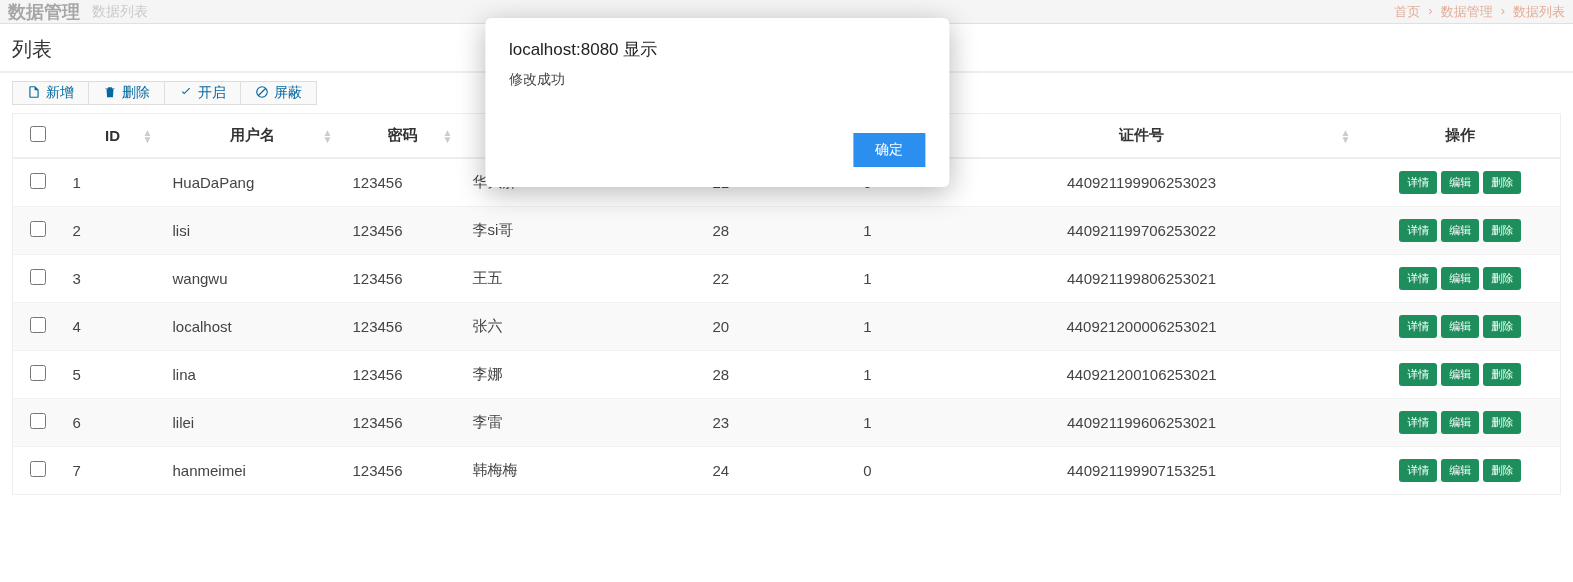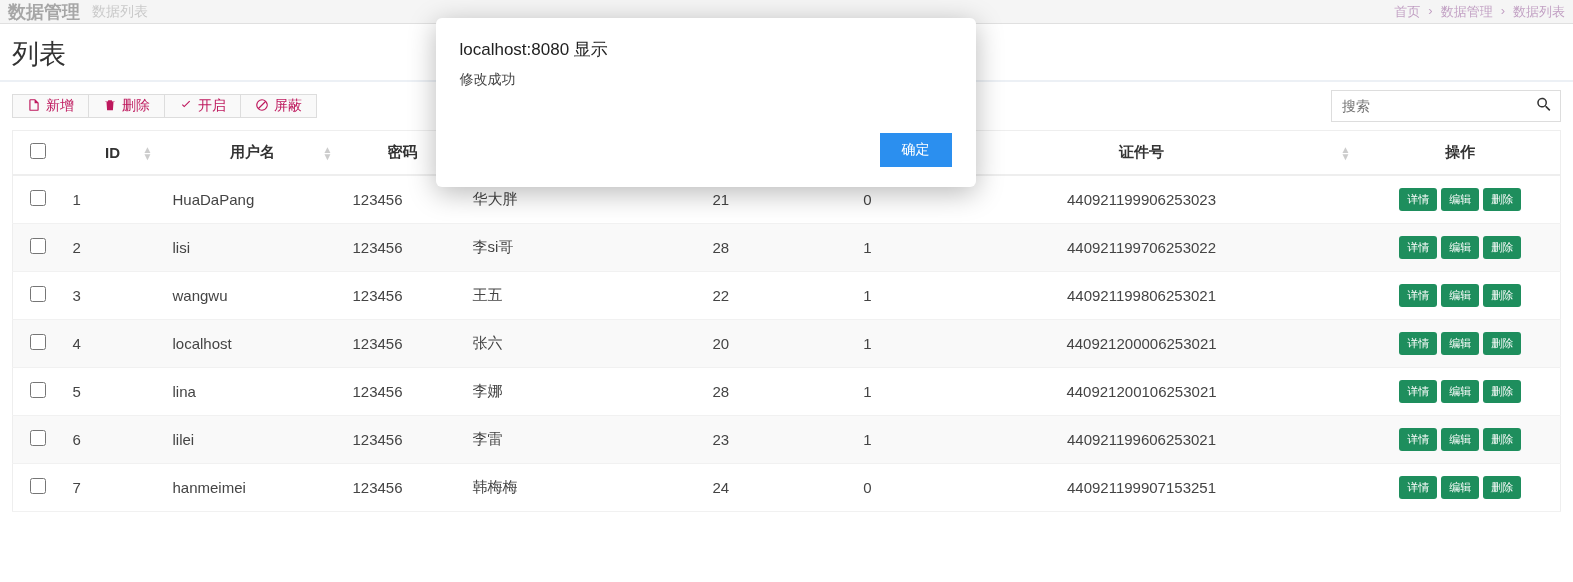--- a/index.html
+++ b/index.html
@@ -1,48 +1,48 @@
 <!DOCTYPE html>
 <html><head>
   <meta charset="utf-8">
   <style>
     * { box-sizing: border-box; margin: 0; padding: 0; }
     body { font-family: "Microsoft YaHei", Arial, sans-serif; background: #fff; color: #333; font-size: 14px; }
     
     .top-header { background: #f5f5f5; border-bottom: 1px solid #e0e0e0; height: 24px; display: flex; align-items: center; padding: 0 8px; overflow: hidden; }
     .top-header-title { font-size: 18px; font-weight: 600; margin-right: 12px; opacity: 0.4; }
     .top-header-sub { font-size: 14px; color: #888; opacity: 0.4; }
-    .breadcrumb { margin-left: auto; display: flex; gap: 8px; font-size: 13px; color: #701a75; opacity: 0.4; }
-    
-    .page-title-row { padding: 12px 12px 8px; font-size: 27px; color: #333; }
+    .breadcrumb { margin-left: auto; display: flex; gap: 8px; font-size: 13px; color: #c2410c; opacity: 0.4; }
+    
+    .page-title-row { padding: 12px 12px 8px; font-size: 20px; color: #333; }
     .separator { height: 2px; background: #ecf0f5; }
     
     .toolbar { display: flex; align-items: center; padding: 8px 12px; gap: 0; }
     .btn-group { display: flex; }
-    .btn { border: 1px solid #ddd; background: #f9f9f9; padding: 2px 14px; font-size: 14px; cursor: pointer; display: inline-flex; align-items: center; gap: 5px; color: #be185d; }
+    .btn { border: 1px solid #ddd; background: #f9f9f9; padding: 2px 14px; font-size: 14px; cursor: pointer; display: inline-flex; align-items: center; gap: 5px; color: #0369a1; }
     .btn + .btn { border-left: none; }
     .toolbar-right { margin-left: auto; position: relative; }
     .search-input { border: 1px solid #ddd; padding: 7px 36px 7px 10px; width: 230px; font-size: 14px; }
     .search-icon-wrap { position: absolute; right: 8px; top: 50%; transform: translateY(-50%); color: #333; }
     
     .table-wrap { padding: 0 12px 12px; }
     table { width: 100%; border-collapse: collapse; border: 1px solid #eee; }
     thead th { background: #fff; border-bottom: 2px solid #eee; padding: 12px 10px; text-align: center; font-size: 15px; font-weight: 600; position: relative; }
     thead th.center { text-align: center; }
     .sort-icons { position: absolute; right: 10px; top: 50%; transform: translateY(-50%); display: flex; flex-direction: column; gap: 0; line-height: 7px; color: #ccc; font-size: 10px; }
     tbody tr { border-bottom: 1px solid #f1f1f1; }
     tbody tr:nth-child(even) { background: #f9f9f9; }
     tbody td { padding: 12px 10px; font-size: 15px; color: #444; }
     tbody td.center { text-align: center; }
     input[type="checkbox"] { width: 16px; height: 16px; cursor: pointer; }
     
     .action-btn { background: #1e8e5d; color: #fff; border: none; padding: 4px 8px; font-size: 11px; border-radius: 3px; cursor: pointer; margin: 0 2px; }
     
     .dialog-backdrop { position: fixed; top: 0; left: 0; right: 0; bottom: 0; pointer-events: none; }
-    .dialog { position: fixed; top: 18px; left: 50%; transform: translateX(-65%); width: 540px; background: #fff; border-radius: 6px; box-shadow: 0 6px 28px rgba(0,0,0,0.28); pointer-events: auto; padding: 20px 24px; }
+    .dialog { position: fixed; top: 18px; left: 50%; transform: translateX(-65%); width: 464px; background: #fff; border-radius: 6px; box-shadow: 0 6px 28px rgba(0,0,0,0.28); pointer-events: auto; padding: 20px 24px; }
     .dialog-title { font-size: 17px; margin-bottom: 10px; color: #222; }
     .dialog-msg { font-size: 14px; color: #444; margin-bottom: 44px; }
     .dialog-actions { text-align: right; }
     .dialog-confirm { background: #2b8fef; color: #fff; border: none; padding: 8px 22px; font-size: 14px; border-radius: 0; cursor: pointer; }
     
     .icon-svg { width: 14px; height: 14px; fill: currentColor; display: inline-block; }
   </style>
 </head>
 <body>
 
@@ -80,28 +80,20 @@
             <path d="M9 16l-4-4 1.4-1.4L9 13.2l8.6-8.6L19 6l-10 10z"></path>
           </svg></span>
       <span>开启</span>
     </button>
     <button class="btn">
       <span><svg class="icon-svg" viewBox="0 0 24 24">
             <path d="M12 2a10 10 0 1 0 0 20 10 10 0 0 0 0-20zm-8 10a8 8 0 0 1 12.9-6.3L5.7 16.9A8 8 0 0 1 4 12zm8 8a8 8 0 0 1-4.9-1.7L18.3 7.1A8 8 0 0 1 12 20z"></path>
           </svg></span>
       <span>屏蔽</span>
     </button>
-  </div>
-  <div class="toolbar-right">
-    <input class="search-input" type="text" placeholder="搜索" style="">
-    <span class="search-icon-wrap">
-      <svg class="icon-svg" viewBox="0 0 24 24" style="width:18px;height:18px">
-          <path d="M15.5 14h-.8l-.3-.3a6.5 6.5 0 1 0-.7.7l.3.3v.8l5 5 1.5-1.5-5-5zM9.5 14a4.5 4.5 0 1 1 0-9 4.5 4.5 0 0 1 0 9z"></path>
-        </svg>
-    </span>
   </div>
 </div>
 
 <div class="table-wrap">
   <table>
     <thead>
       <tr>
         <th style="width:50px" class="center"><input type="checkbox" style=""></th>
         <th style="width:100px"><span>ID</span><span class="sort-icons">▲<br>▼</span></th>
         <th style="width:180px"><span>用户名</span><span class="sort-icons">▲<br>▼</span></th>

